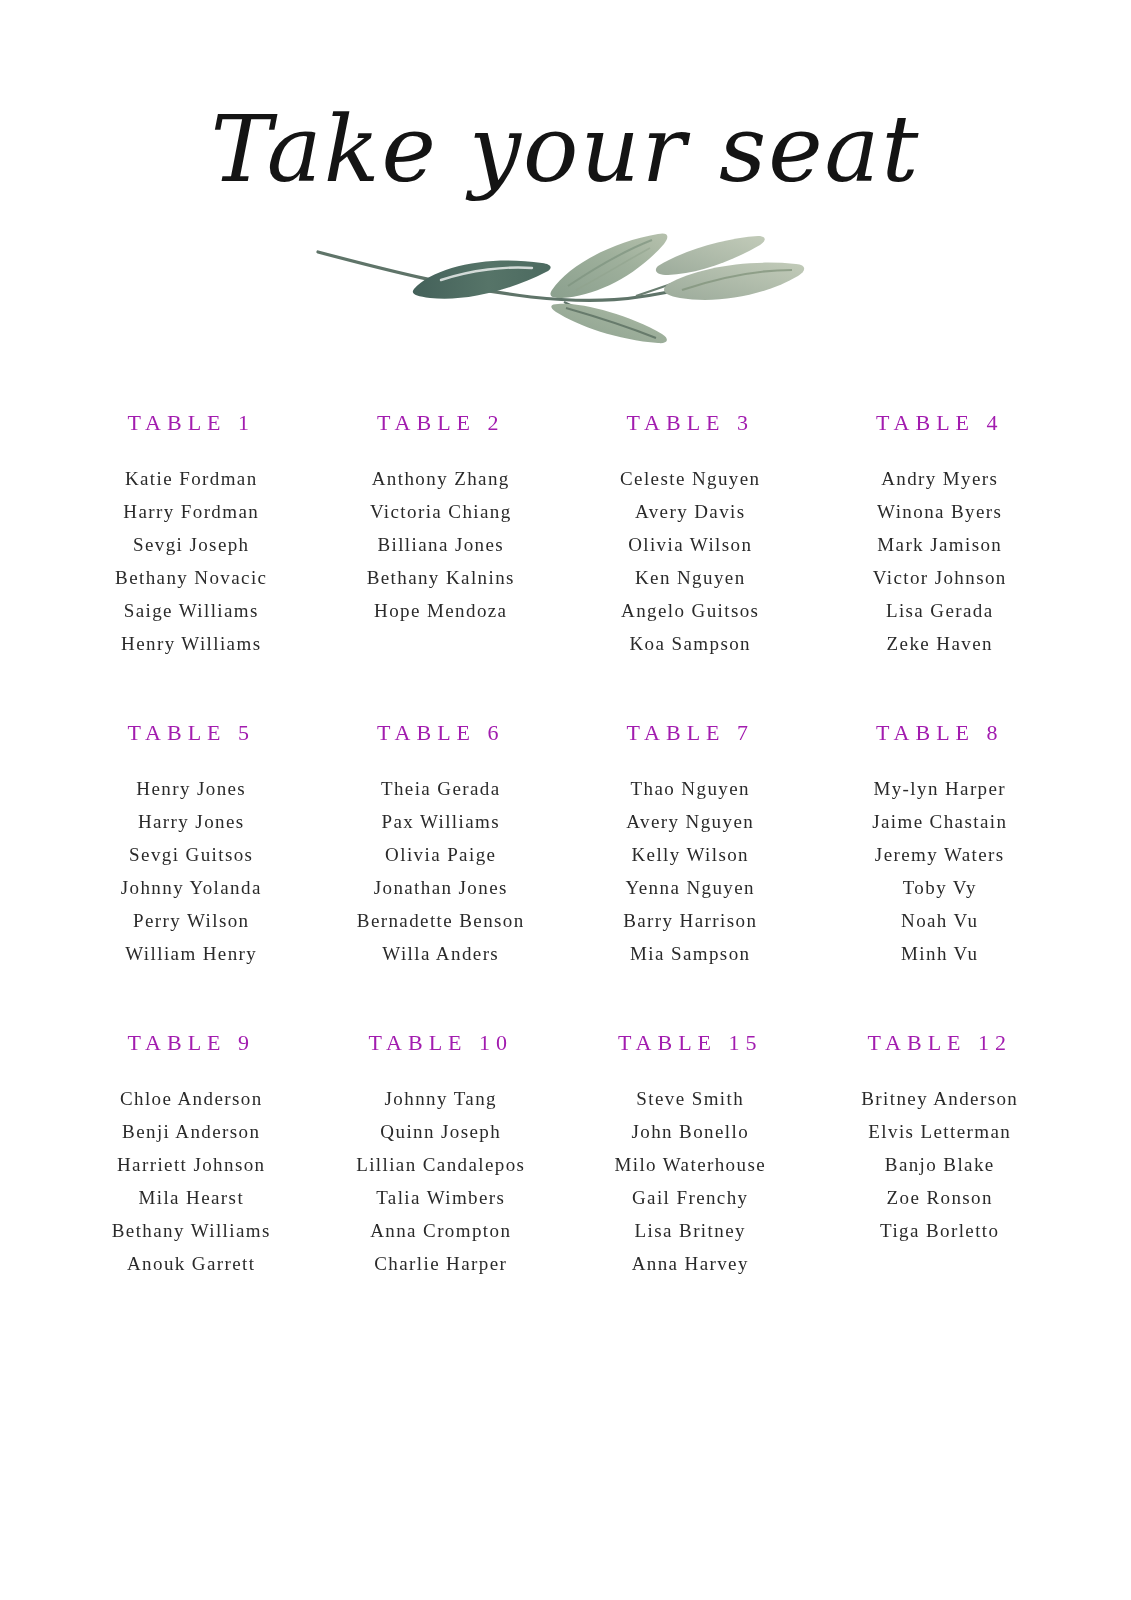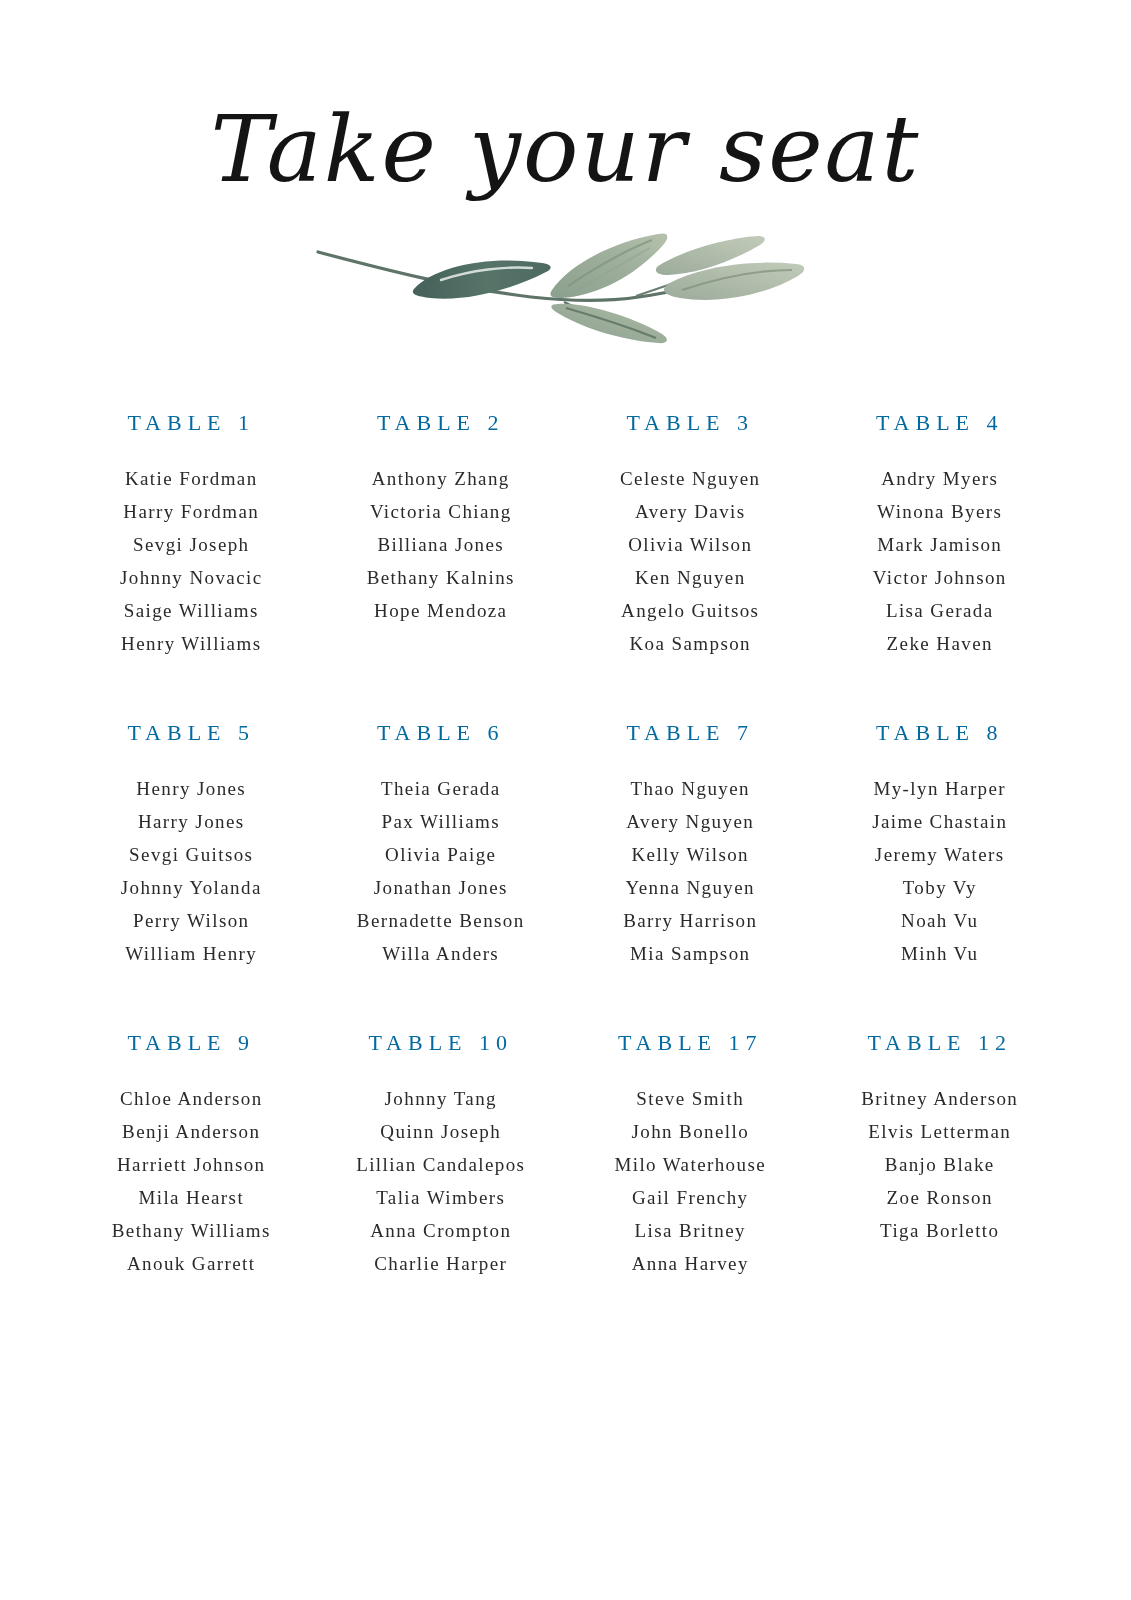--- a/index.html
+++ b/index.html
@@ -43,21 +43,21 @@
   }
   .table-card {
     text-align: center;
   }
   .table-header {
     margin: 0 0 26px 0;
     font-family: "Liberation Serif", serif;
     font-weight: 400;
     font-size: 22px;
     letter-spacing: 6px;
-    color: #0369a1;
+    color: #a21caf;
     white-space: nowrap;
   }
   .guest-list {
     list-style: none;
     margin: 0;
     padding: 0;
   }
   .guest-name {
     font-size: 19px;
     line-height: 33px;
@@ -114,21 +114,21 @@
     </svg>
   </div>
 
   <div class="tables-grid" id="tables-grid">
   <section class="table-card">
     <h2 class="table-header">TABLE 1</h2>
     <ul class="guest-list">
           <li class="guest-name">Katie Fordman</li>
           <li class="guest-name">Harry Fordman</li>
           <li class="guest-name">Sevgi Joseph</li>
-          <li class="guest-name">Johnny Novacic</li>
+          <li class="guest-name">Bethany Novacic</li>
           <li class="guest-name">Saige Williams</li>
           <li class="guest-name">Henry Williams</li>
         </ul>
   </section>
 
   <section class="table-card">
     <h2 class="table-header">TABLE 2</h2>
     <ul class="guest-list">
           <li class="guest-name">Anthony Zhang</li>
           <li class="guest-name">Victoria Chiang</li>
@@ -228,21 +228,21 @@
           <li class="guest-name">Johnny Tang</li>
           <li class="guest-name">Quinn Joseph</li>
           <li class="guest-name">Lillian Candalepos</li>
           <li class="guest-name">Talia Wimbers</li>
           <li class="guest-name">Anna Crompton</li>
           <li class="guest-name">Charlie Harper</li>
         </ul>
   </section>
 
   <section class="table-card">
-    <h2 class="table-header">TABLE 17</h2>
+    <h2 class="table-header">TABLE 15</h2>
     <ul class="guest-list">
           <li class="guest-name">Steve Smith</li>
           <li class="guest-name">John Bonello</li>
           <li class="guest-name">Milo Waterhouse</li>
           <li class="guest-name">Gail Frenchy</li>
           <li class="guest-name">Lisa Britney</li>
           <li class="guest-name">Anna Harvey</li>
         </ul>
   </section>
 

